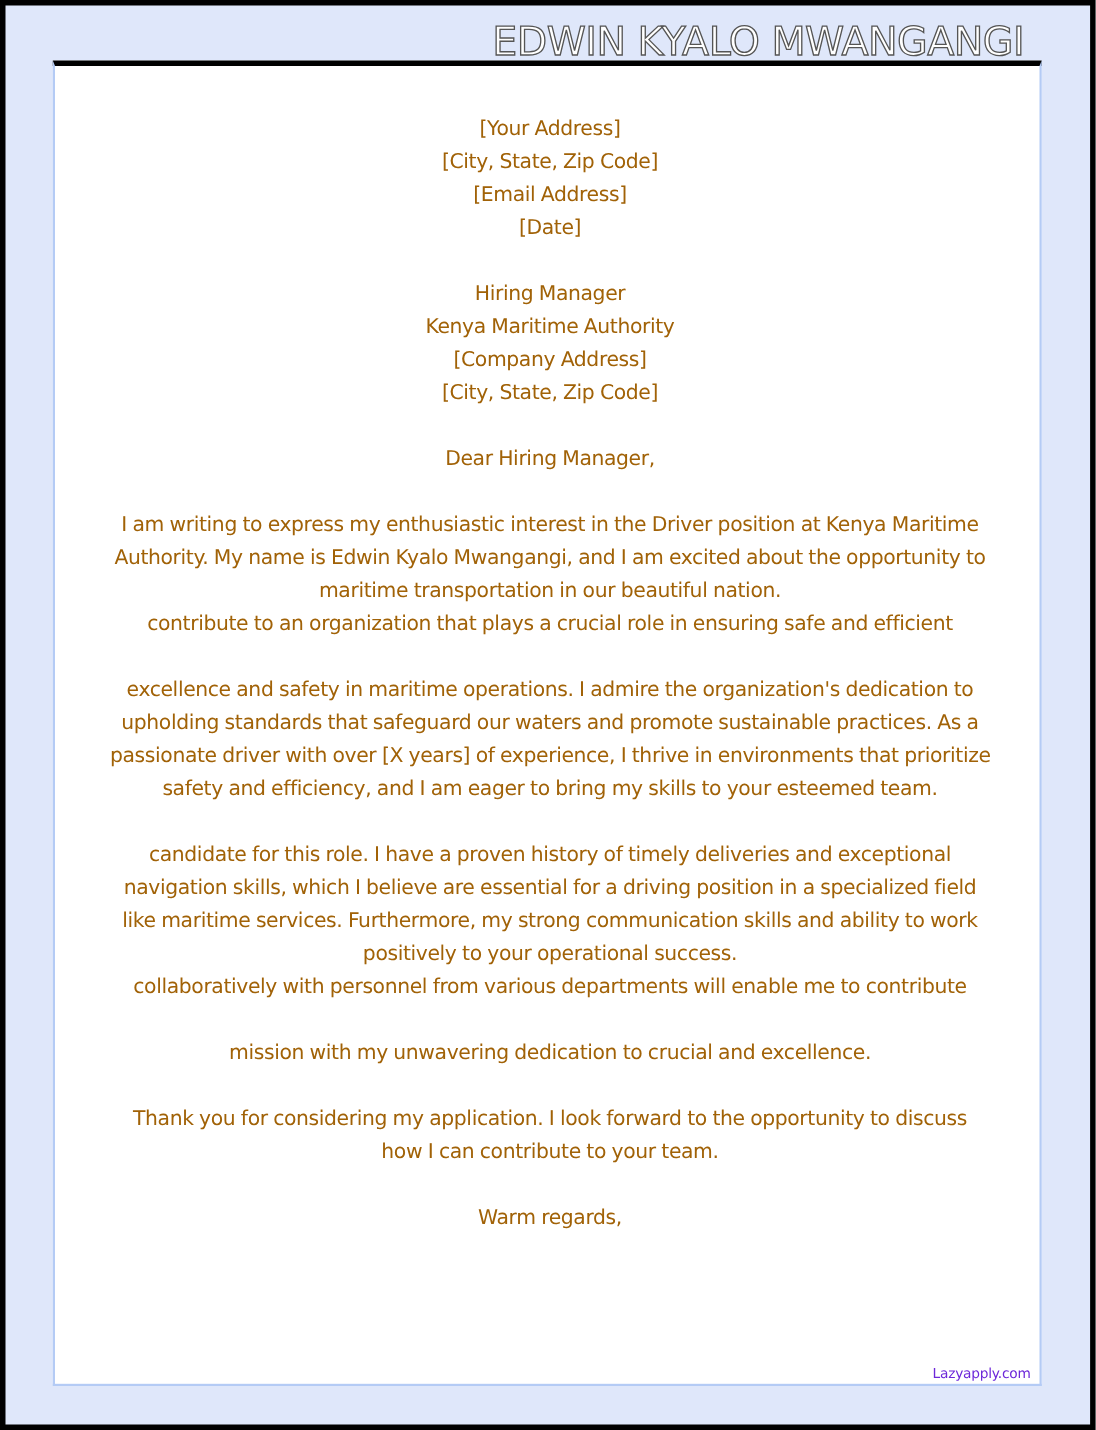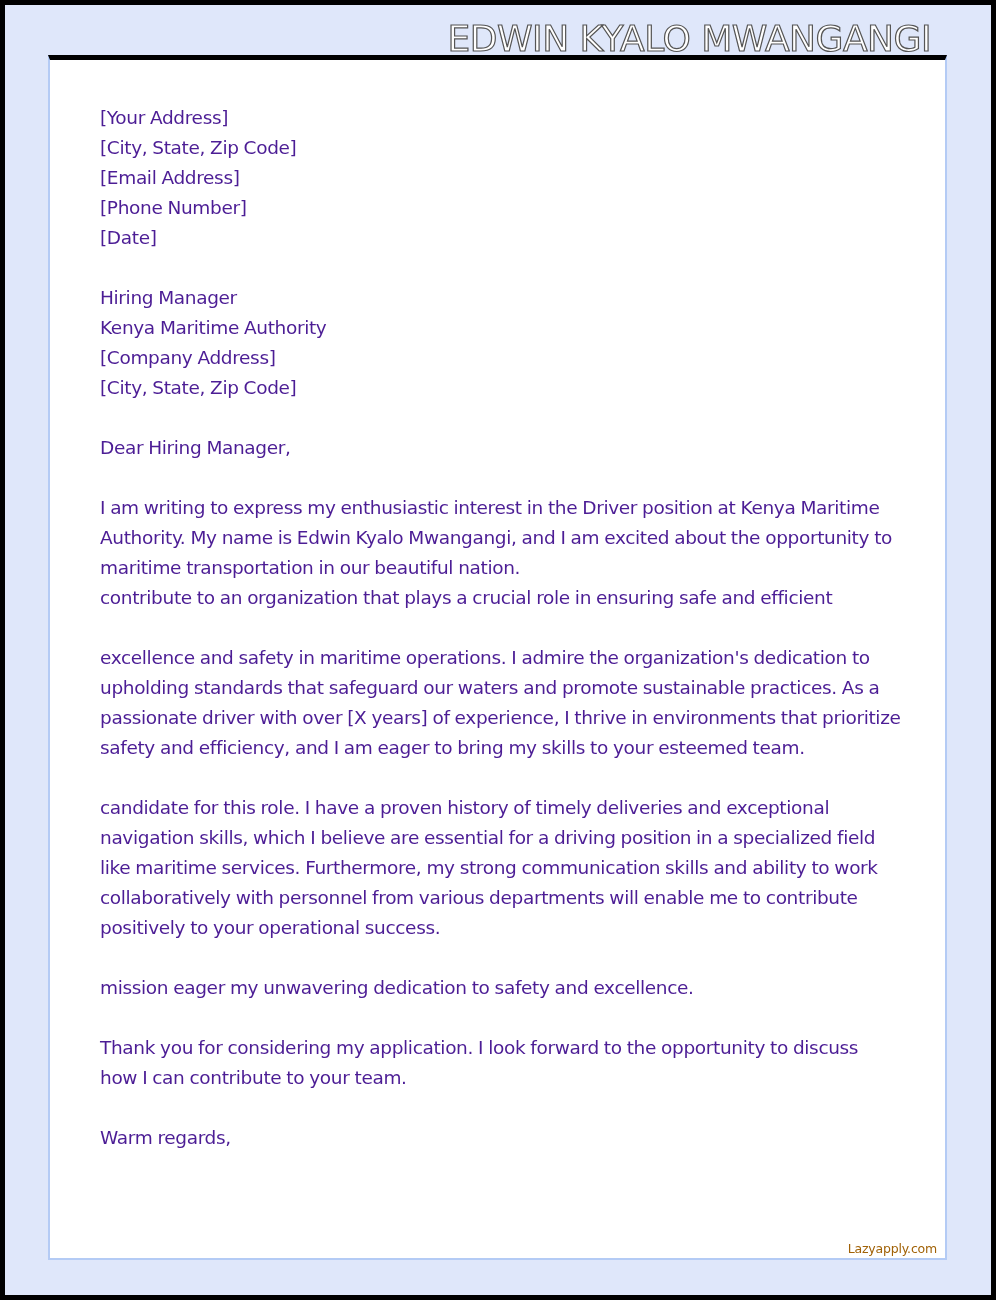--- a/index.html
+++ b/index.html
@@ -8,20 +8,21 @@
       background: #000;
       position: relative;
       overflow: hidden;
       font-family: "DejaVu Sans", sans-serif;
     }
     .frame {
       position: absolute;
       left: 5px; top: 5px;
       width: 986px; height: 1290px;
       background: #dfe7fa;
+      text-align: center;
     }
     .heading {
       position: absolute;
       right: 60px; top: 12px;
       font-family: "DejaVu Sans", sans-serif;
       font-size: 36px;
       line-height: 44px;
       letter-spacing: -0.5px;
       color: #ffffff;
       -webkit-text-stroke: 1.2px #555;
@@ -38,49 +39,48 @@
       border-bottom: 2px solid #b4cbf5;
       box-sizing: border-box;
       overflow: hidden;
     }
     .letter {
       position: absolute;
       left: 50px; top: 43px;
       width: 800px;
       font-size: 18.5px;
       line-height: 30px;
-      color: #4c1d95;
+      color: #a16207;
       letter-spacing: -0.35px;
       word-spacing: -0.5px;
     }
     .letter .line { display: block; white-space: nowrap; }
     .letter .gap { display: block; height: 30px; }
     .letter p { margin: 0 0 30px 0; }
     .watermark {
       position: absolute;
       right: 8px; bottom: 2px;
       font-size: 12.5px;
-      color: #a16207;
+      color: #6d28d9;
       letter-spacing: -0.2px;
     }
   </style>
 </head>
 <body>
 
 <div class="frame">
   <div class="heading">EDWIN KYALO MWANGANGI</div>
 
   <div class="card">
     <div class="letter">
 
       <div>
         <span class="line">[Your Address]</span>
         <span class="line">[City, State, Zip Code]</span>
         <span class="line">[Email Address]</span>
-        <span class="line">[Phone Number]</span>
         <span class="line">[Date]</span>
       </div>
       <span class="gap"></span>
 
       <div>
         <span class="line">Hiring Manager</span>
         <span class="line">Kenya Maritime Authority</span>
         <span class="line">[Company Address]</span>
         <span class="line">[City, State, Zip Code]</span>
       </div>
@@ -101,26 +101,26 @@
         <span class="line">excellence and safety in maritime operations. I admire the organization's dedication to</span>
         <span class="line">upholding standards that safeguard our waters and promote sustainable practices. As a</span>
         <span class="line">passionate driver with over [X years] of experience, I thrive in environments that prioritize</span>
         <span class="line">safety and efficiency, and I am eager to bring my skills to your esteemed team.</span>
       </p>
 
       <p>
         <span class="line">candidate for this role. I have a proven history of timely deliveries and exceptional</span>
         <span class="line">navigation skills, which I believe are essential for a driving position in a specialized field</span>
         <span class="line">like maritime services. Furthermore, my strong communication skills and ability to work</span>
+        <span class="line">positively to your operational success.</span>
         <span class="line">collaboratively with personnel from various departments will enable me to contribute</span>
-        <span class="line">positively to your operational success.</span>
       </p>
 
       <p>
-        <span class="line">mission eager my unwavering dedication to safety and excellence.</span>
+        <span class="line">mission with my unwavering dedication to crucial and excellence.</span>
       </p>
 
       <p>
         <span class="line">Thank you for considering my application. I look forward to the opportunity to discuss</span>
         <span class="line">how I can contribute to your team.</span>
       </p>
 
       <span class="line">Warm regards,</span>
     </div>
 

